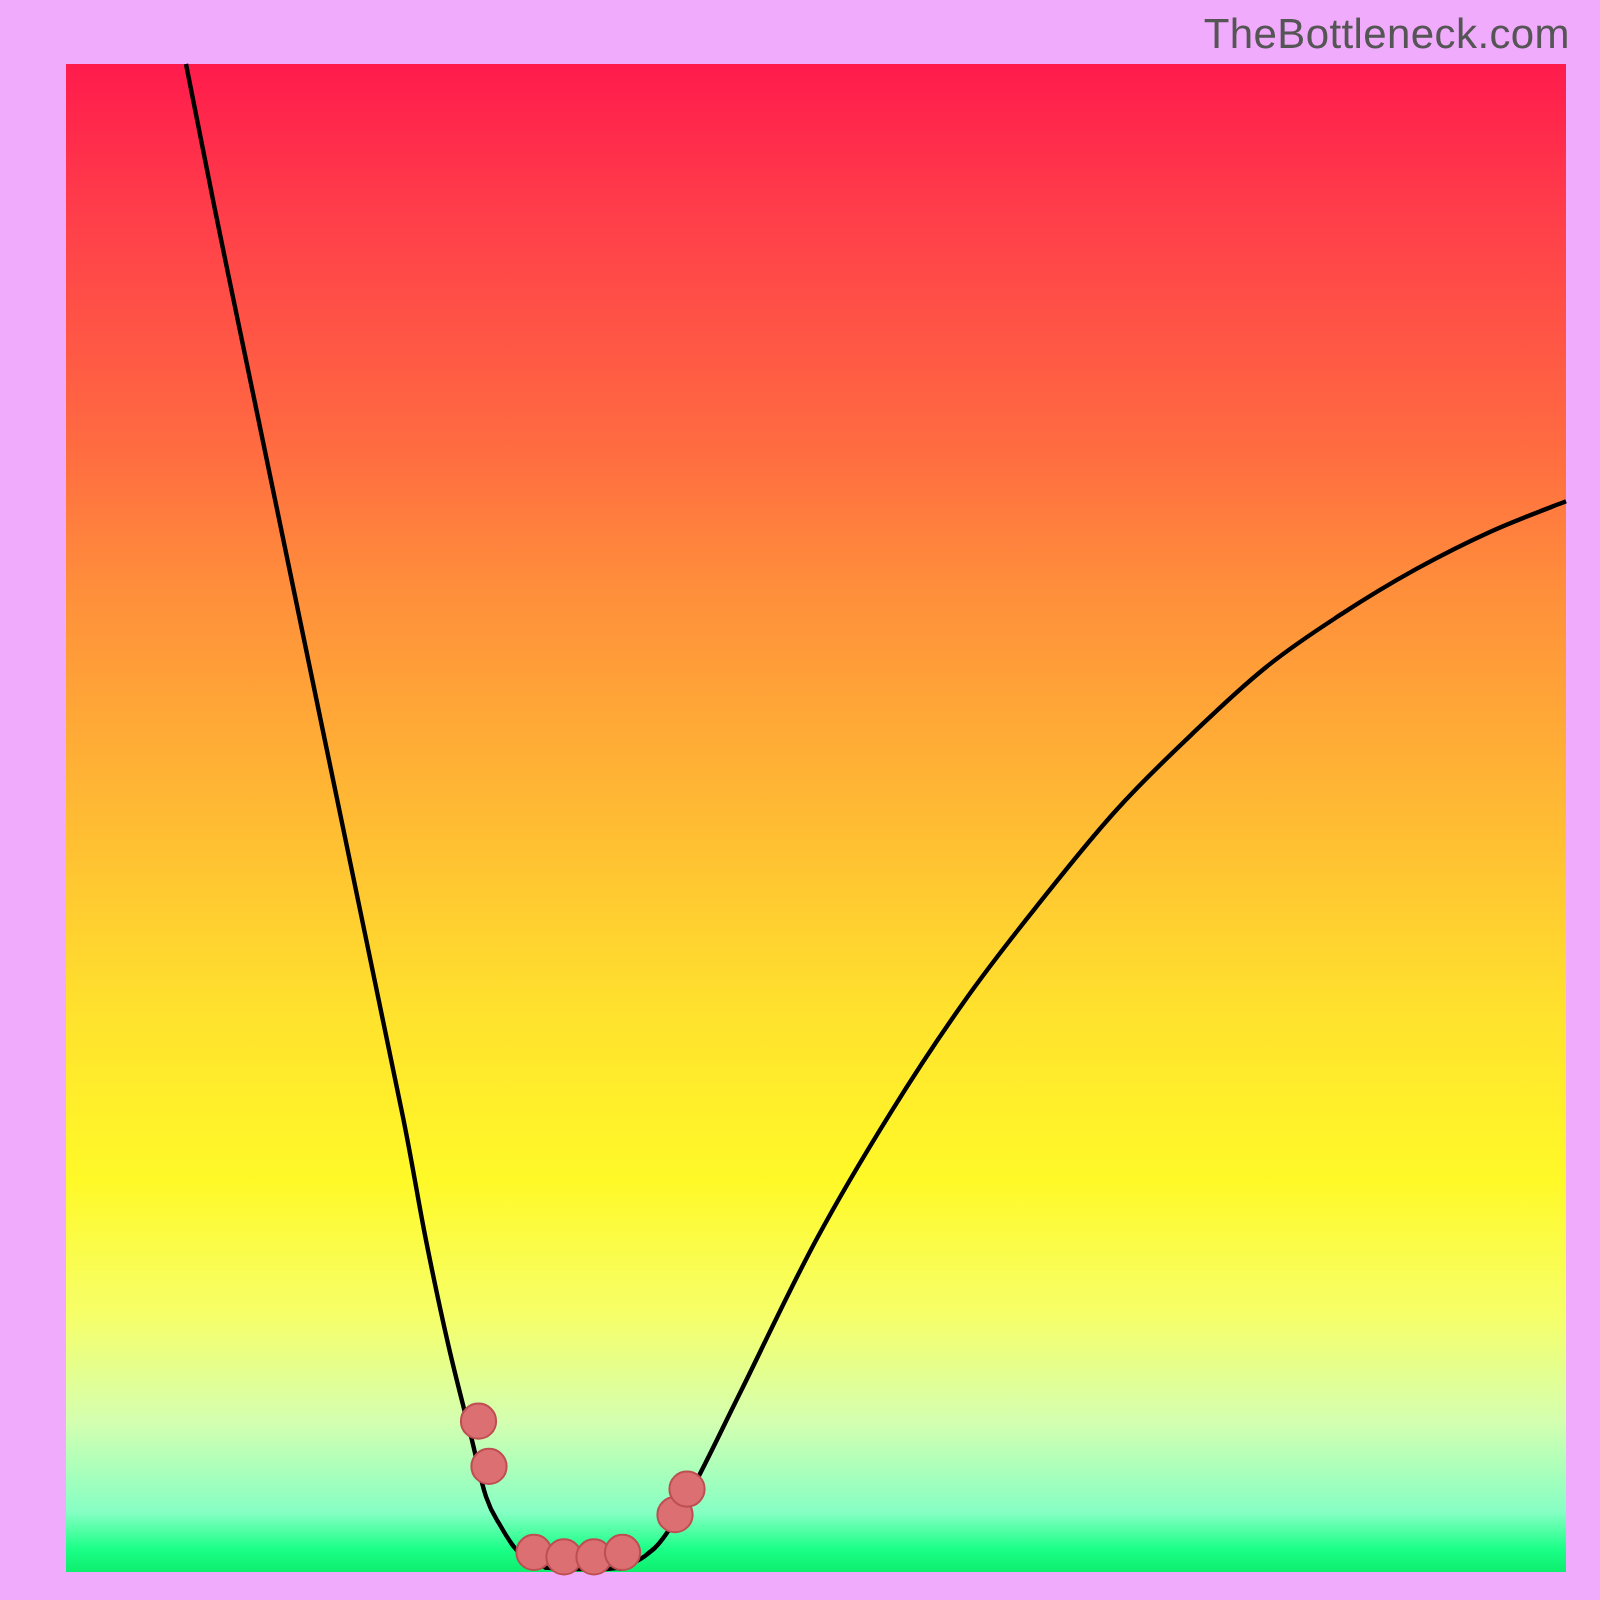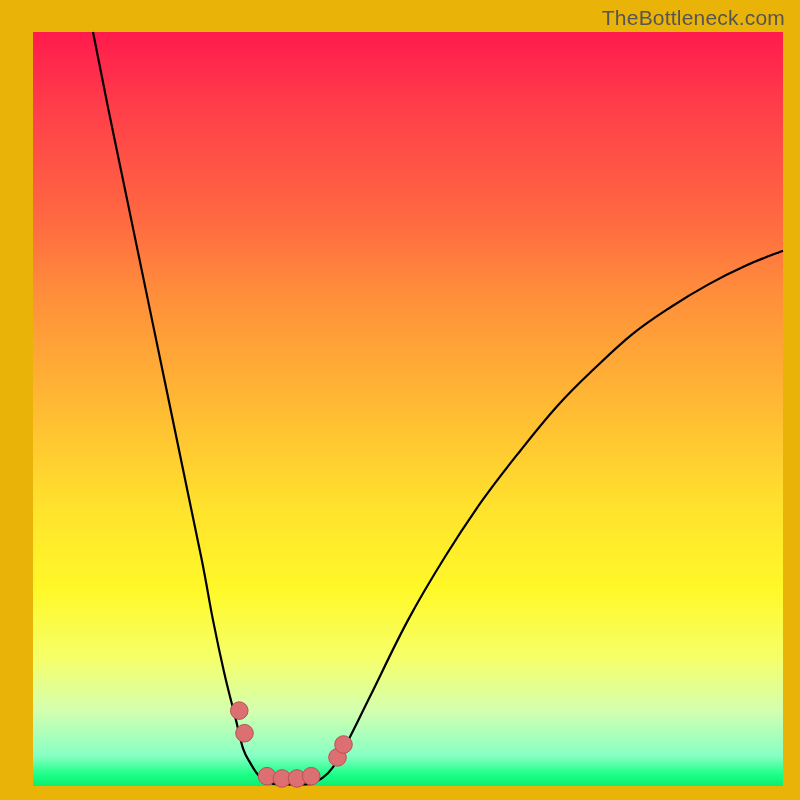--- a/index.html
+++ b/index.html
@@ -9,21 +9,21 @@
     height: 800px;
     background: #000;
     overflow: hidden;
   }
   .frame {
     position: absolute;
     left: 0;
     top: 0;
     width: 800px;
     height: 800px;
-    background: #eab308;
+    background: #f0abfc;
   }
   .plot-area {
     position: absolute;
     left: 33px;
     top: 32px;
     width: 750px;
     height: 754px;
     background: linear-gradient(
       to bottom,
       #ff1b4c 0%,

